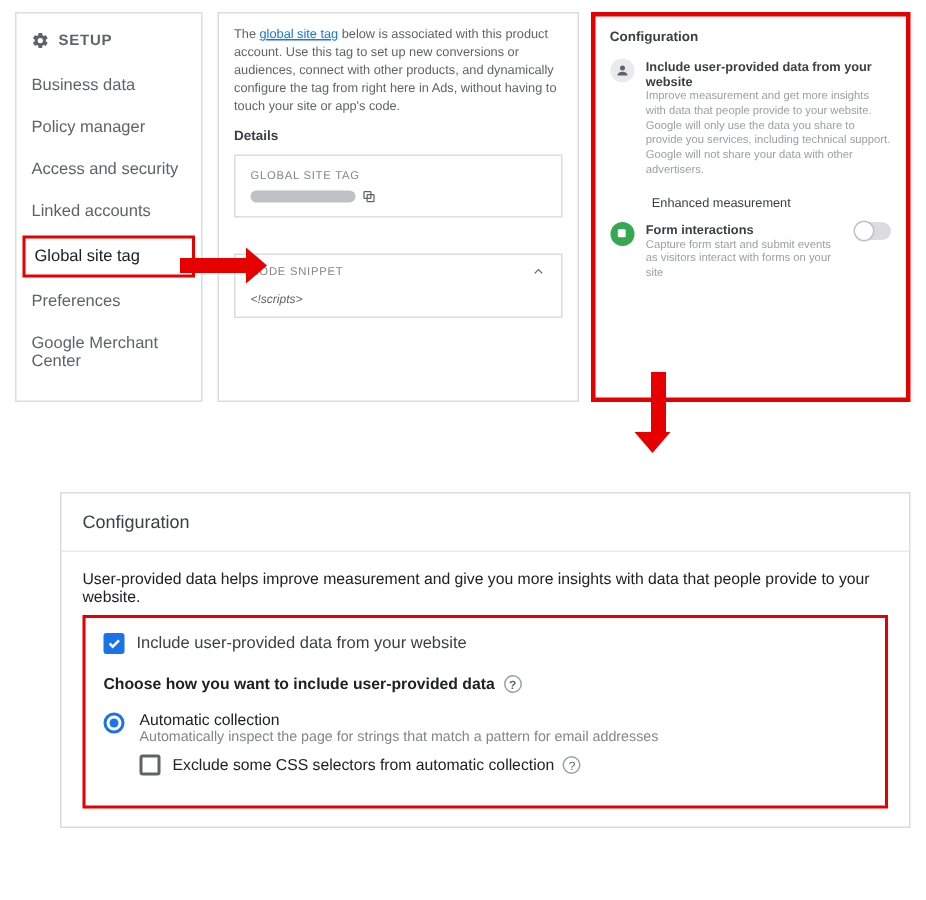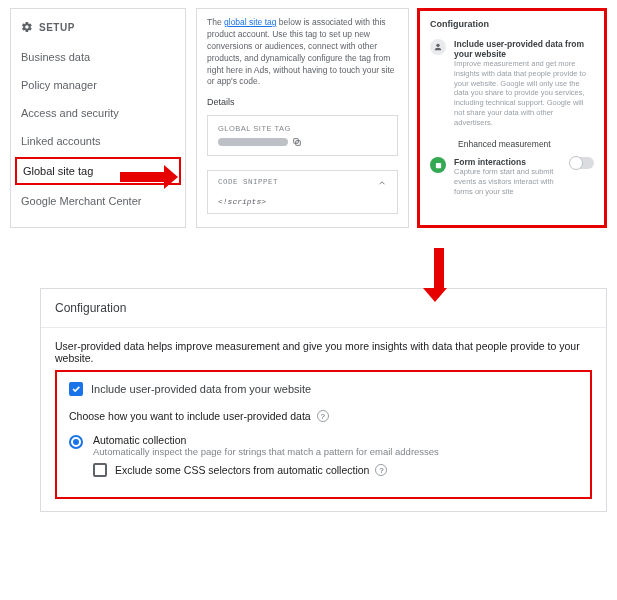--- a/index.html
+++ b/index.html
@@ -7,21 +7,21 @@
     font-family: Arial, "Helvetica Neue", sans-serif;
     background: #fff;
     width: 617px;
     height: 600px;
     position: relative;
     font-size: 11px;
     color: #3c4043;
   }
   .top-row { display: flex; gap: 10px; padding: 8px 10px 0 10px; }
   .sidebar {
-    width: 176px;
+    width: 125px;
     border: 1px solid #dadce0;
     background: #fff;
     padding: 8px 0 12px 0;
   }
   .setup-header {
     display: flex; align-items: center; gap: 6px;
     font-size: 10px; font-weight: 600; color: #5f6368;
     padding: 4px 10px 10px 10px; letter-spacing: 0.5px;
   }
   .setup-header svg { width: 12px; height: 12px; }
@@ -40,30 +40,30 @@
     width: 0; height: 0; border-top: 12px solid transparent;
     border-bottom: 12px solid transparent; border-left: 14px solid #e60000;
     position: absolute; left: 44px; top: -7px;
   }
   .right-col { flex: 1; display: flex; flex-direction: row; gap: 8px; }
   .intro-panel {
     border: 1px solid #dadce0; padding: 8px 10px; font-size: 8.5px;
     color: #5f6368; line-height: 1.4;
   }
   .intro-panel .link { color: #1a73e8; text-decoration: underline; }
-  .details-label { font-size: 9px; font-weight: 400; color: #3c4043; margin-top: 8px; }
+  .details-label { font-size: 9px; font-weight: 700; color: #3c4043; margin-top: 8px; }
   .details-box {
     border: 1px solid #dadce0; margin-top: 6px; padding: 8px 10px;
   }
   .gst-label { font-size: 7.5px; color: #80868b; letter-spacing: 0.5px; }
   .gst-value { display: flex; align-items: center; gap: 4px; margin-top: 3px; }
   .blur-bar { width: 70px; height: 8px; background: #bdc1c6; border-radius: 4px; }
   .copy-icon { width: 10px; height: 10px; color: #5f6368; }
   .snippet-box {
-    border: 1px solid #dadce0; margin-top: 14px; font-family: Liberation Mono, monospace;
+    border: 1px solid #dadce0; margin-top: 24px;
   }
   .snippet-head {
     display: flex; justify-content: space-between; align-items: center;
     padding: 6px 10px; font-size: 7.5px; color: #80868b; letter-spacing: 0.5px;
   }
   .snippet-body { padding: 2px 10px 6px 10px; font-size: 8px; color: #5f6368; font-style: italic; }
   .chev { width: 10px; height: 10px; color: #5f6368; }
 
   .config-panel {
     border: 3px solid #e60000; padding: 8px 10px; position: relative;
@@ -114,21 +114,21 @@
   .checkbox-row { display: flex; align-items: center; gap: 8px; margin-bottom: 14px; }
   .cb-checked {
     width: 14px; height: 14px; background: #1a73e8; border-radius: 2px;
     display: flex; align-items: center; justify-content: center; color: #fff;
     font-size: 10px;
   }
   .cb-unchecked {
     width: 14px; height: 14px; border: 2px solid #5f6368; border-radius: 2px;
   }
   .choose-label {
-    font-size: 10.5px; font-weight: 400; color: #202124; display: flex;
+    font-size: 10.5px; font-weight: 700; color: #202124; display: flex;
     align-items: flex-end; gap: 6px; margin-bottom: 12px;
   }
   .help-icon {
     width: 12px; height: 12px; border: 1px solid #9aa0a6; border-radius: 50%;
     display: inline-flex; align-items: center; justify-content: center;
     font-size: 8px; color: #5f6368;
   }
   .radio-row { display: flex; align-items: flex-start; gap: 10px; margin-bottom: 10px; }
   .radio {
     width: 14px; height: 14px; border: 2px solid #5f6368; border-radius: 50%;
@@ -153,20 +153,21 @@
       <svg viewBox="0 0 24 24" fill="#5f6368">
           <path d="M19.14,12.94a7,7,0,0,0,.05-.94,7,7,0,0,0-.05-.94l2.11-1.65a.5.5,0,0,0,.12-.64l-2-3.46a.5.5,0,0,0-.61-.22l-2.49,1a7,7,0,0,0-1.62-.94l-.38-2.65A.5.5,0,0,0,13.77,2H9.77a.5.5,0,0,0-.5.42L8.89,5.07A7,7,0,0,0,7.27,6l-2.49-1a.5.5,0,0,0-.61.22l-2,3.46a.5.5,0,0,0,.12.64L4.4,11a7,7,0,0,0-.05.94,7,7,0,0,0,.05.94L2.29,14.53a.5.5,0,0,0-.12.64l2,3.46a.5.5,0,0,0,.61.22l2.49-1a7,7,0,0,0,1.62.94l.38,2.65a.5.5,0,0,0,.5.42h4a.5.5,0,0,0,.5-.42l.38-2.65a7,7,0,0,0,1.62-.94l2.49,1a.5.5,0,0,0,.61-.22l2-3.46a.5.5,0,0,0-.12-.64ZM11.77,15.5A3.5,3.5,0,1,1,15.27,12,3.5,3.5,0,0,1,11.77,15.5Z"></path>
         </svg>
       <span>SETUP</span>
     </div>
     <div class="sidebar-item">Business data</div>
     <div class="sidebar-item">Policy manager</div>
     <div class="sidebar-item">Access and security</div>
     <div class="sidebar-item">Linked accounts</div>
     <div class="sidebar-item highlight">Global site tag</div>
+    <div class="sidebar-item">Preferences</div>
     <div class="sidebar-item">Google Merchant Center</div>
   </div>
 
   <div class="right-col">
     <div class="intro-panel">
       <span>The </span><a class="link">global site tag</a><span> below is associated with this product account. Use this tag to set up new conversions or audiences, connect with other products, and dynamically configure the tag from right here in Ads, without having to touch your site or app's code.</span>
       <div class="details-label">Details</div>
       <div class="details-box">
         <div class="gst-label">GLOBAL SITE TAG</div>
         <div class="gst-value">

